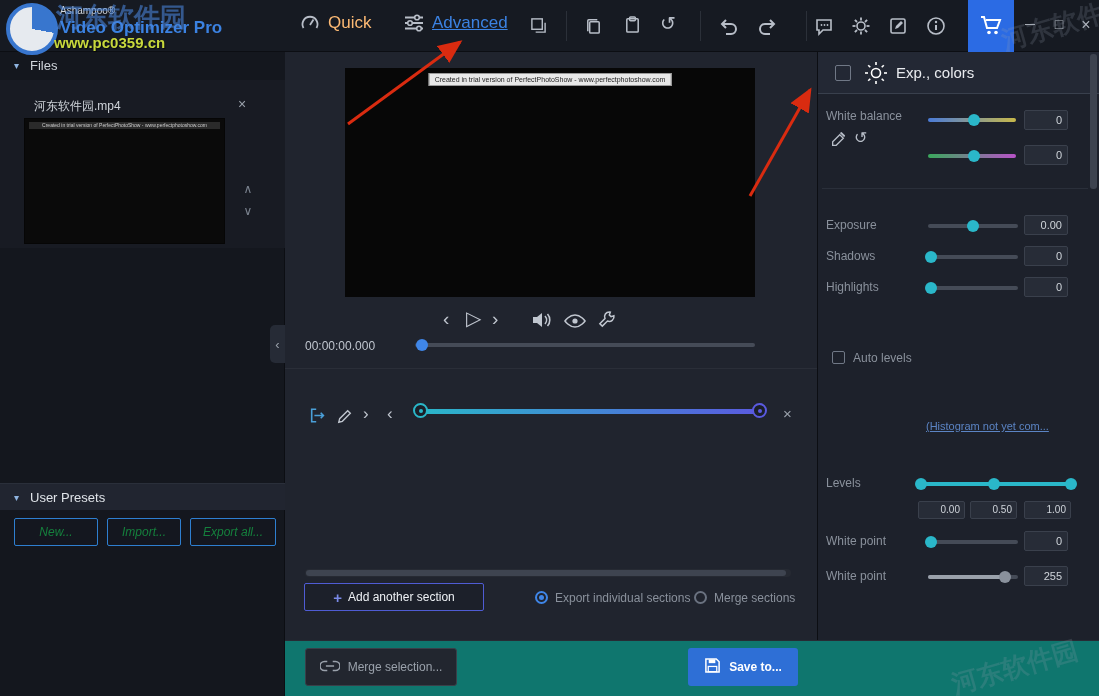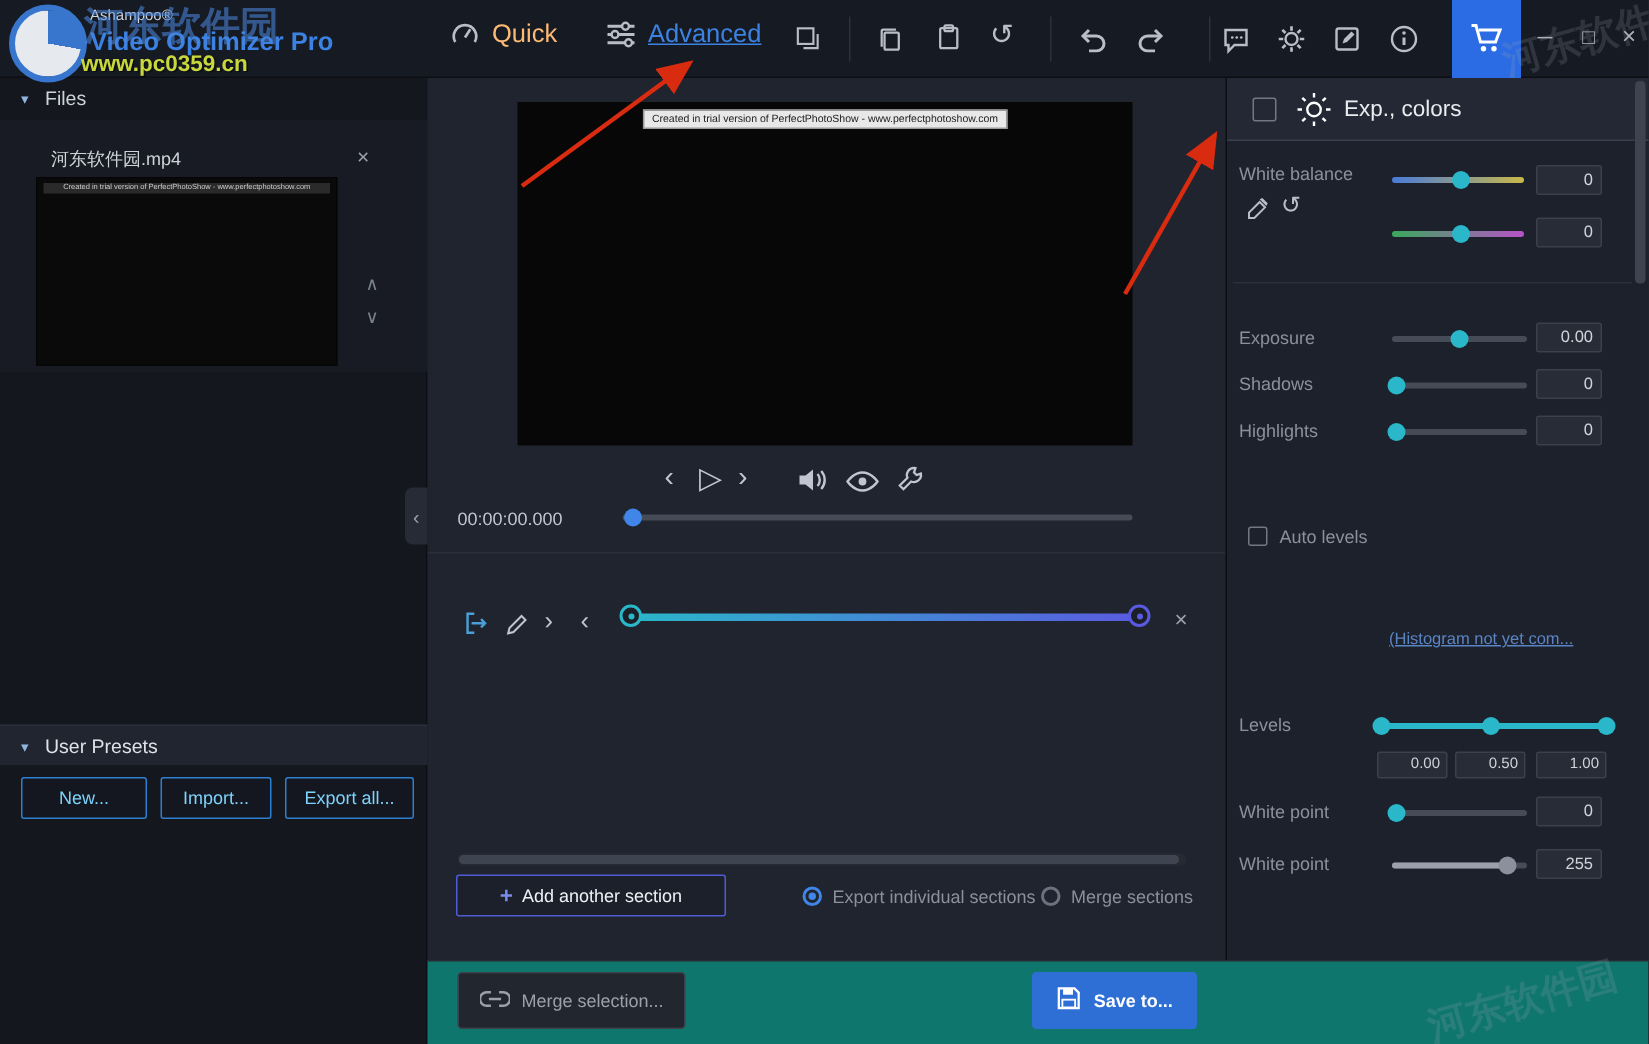--- a/index.html
+++ b/index.html
@@ -49,22 +49,22 @@
            border:1px solid #060606; overflow:hidden; }
   .thumb-trial { position:absolute; left:4px; top:3px; right:4px; font-size:5px; line-height:7px;
                  color:#cccccc; background:#2a2a2a; text-align:center; white-space:nowrap; overflow:hidden; }
   .updown { position:absolute; left:240px; font-size:12px; color:#7a828e; width:16px; text-align:center; }
   .collapse-tab { position:absolute; left:270px; top:273px; width:15px; height:38px; background:#262b36;
                   border-radius:5px 0 0 5px; color:#9aa1ab; font-size:13px;
                   display:flex; align-items:center; justify-content:center; }
   .presets-hdr { position:absolute; left:0; top:431px; width:285px; height:27px; background:#212530;
                  border-top:1px solid #2a2f3a; }
   .preset-btn { position:absolute; top:466px; height:28px; border:1px solid #2e7fd0; border-radius:2px;
-                background:rgba(20,24,32,.4); color:#7dd3fc; font-size:12px; text-align:center;
-                line-height:26px; }
+                background:rgba(20,24,32,.4); color:#15803d; font-size:12px; text-align:center;
+                line-height:26px;font-style:italic; }
 
   
   .center { position:absolute; left:285px; top:52px; width:532px; height:588px; background:#20242e; }
   .video { position:absolute; left:60px; top:16px; width:410px; height:229px; background:#070707; }
   .trialbox { position:absolute; left:50%; top:5px; transform:translateX(-50%);
               background:#e8e8e8; color:#222; border:1px solid #999;
               font-size:7px; line-height:9px; padding:1px 5px; white-space:nowrap; }
   .pc-glyph { position:absolute; color:#c0c6cf; }
   .divider-h { position:absolute; height:1px; background:#2a2e38; }
   .timecode { position:absolute; left:20px; top:287px; font-size:12px; color:#c0c6cf; }

